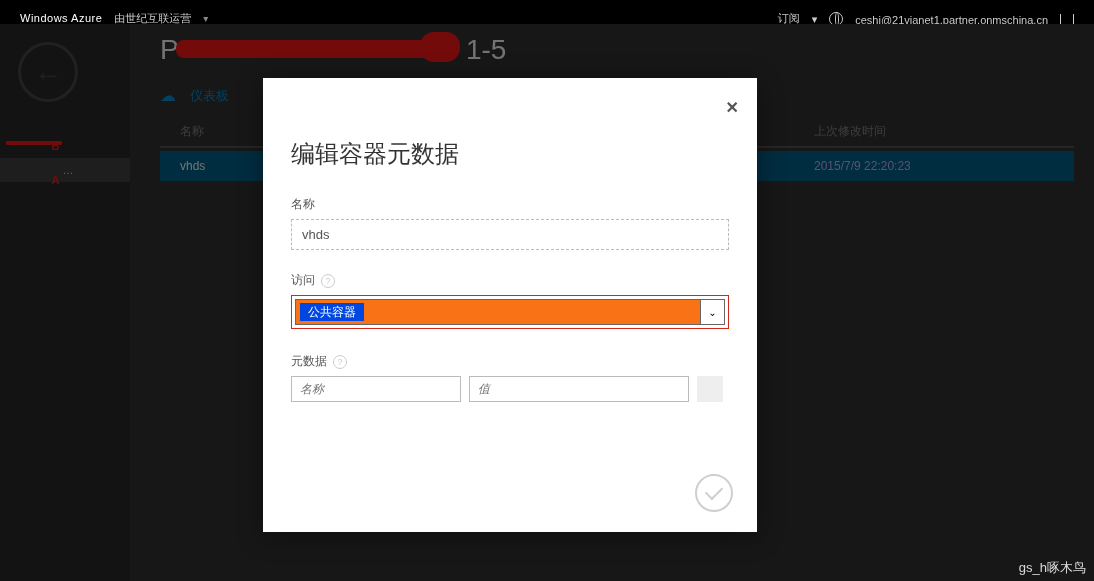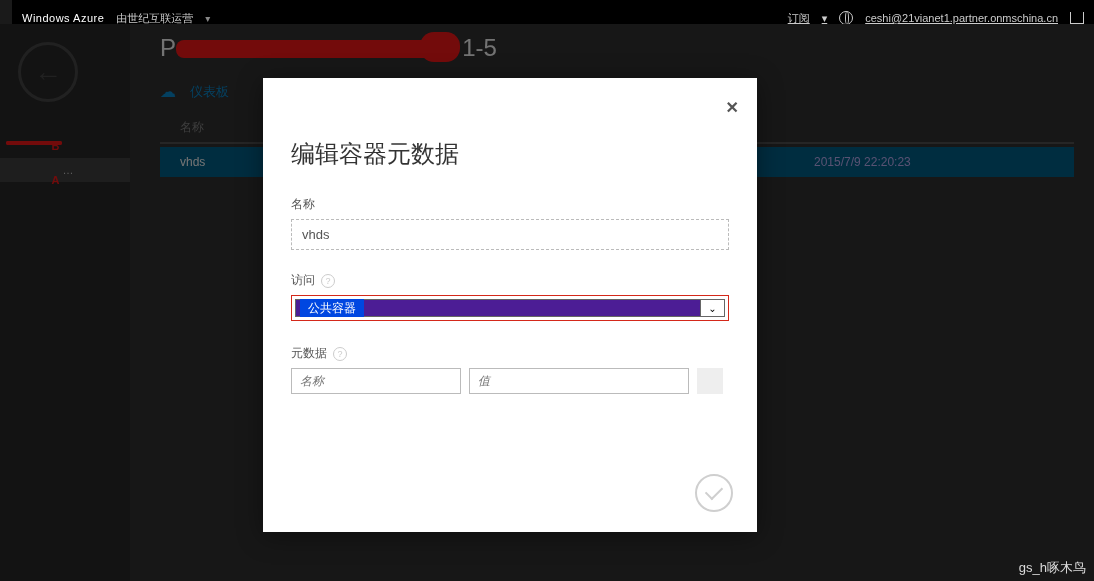--- a/index.html
+++ b/index.html
@@ -11,29 +11,28 @@
       position: relative;
       overflow: hidden;
     }
     
     .topbar {
       height: 36px;
       background: #000;
       color: #fff;
       display: flex;
       align-items: center;
-      padding: 0 10px;
+      padding: 0 20px;
       font-size: 11px;
-      margin-left: 12px;
     }
     .topbar-left { display: flex; align-items: center; gap: 12px; }
     .topbar-brand { font-weight: 400; letter-spacing: 0.5px; }
     .topbar-sub { color: #ccc; }
     .topbar-chev { color: #888; font-size: 10px; }
-    .topbar-right { margin-left: auto; display: flex; align-items: center; gap: 12px; color: #ccc; text-decoration: underline; }
+    .topbar-right { margin-left: auto; display: flex; align-items: flex-end; gap: 12px; color: #ccc; }
     .globe-ic { width:14px;height:14px;border:1.2px solid #ccc;border-radius:50%;display:inline-block;position:relative; }
     .globe-ic:before { content:"";position:absolute;top:-1px;left:5px;width:2px;height:14px;border:1px solid #ccc;border-top:none;border-bottom:none;border-radius:50%; }
     .cart-ic { width:14px;height:12px;border:1.4px solid #ccc;border-top:none;position:relative;display:inline-block; }
     
     .overlay {
       position: absolute;
       top: 24px; left: 0; right: 0; bottom: 0;
       background: rgba(0,0,0,0.55);
       z-index: 5;
     }
@@ -63,21 +62,21 @@
       color: #fff;
     }
     .sb-item.active { background: #444; }
     .sb-red { color: #ff1a1a; font-weight: bold; }
     .red-strike { position:absolute; height:4px; background:#ff1a1a; border-radius:2px; }
     .content-bg {
       position: absolute;
       left: 160px; top: 10px; right: 20px;
     }
     .content-title {
-      color: #fff; font-size: 24px; font-weight: 300;
+      color: #fff; font-size: 28px; font-weight: 300;
       position: relative;
     }
     .red-cover { position:absolute; background:#ff1a1a; border-radius:8px; }
     .tabs-row { margin-top: 20px; display:flex; align-items:center; gap:14px; color:#0a8fd6; font-size:13px; }
     .cloud-ic { color:#0a8fd6; font-size:16px; }
     .table-hdr { margin-top: 18px; display:flex; color:#888; font-size:12px; border-bottom:2px solid #555; padding-bottom:6px; }
     .col-name { width: 200px; padding-left: 20px; }
     .col-date { margin-left: auto; width: 260px; }
     .table-row { display:flex; background:#00648f; color:#fff; font-size:12px; padding:8px 0; margin-top:3px; }
     .table-row .col-date { color:#c4b5fd; }
@@ -127,22 +126,22 @@
       background: #fff;
       margin-bottom: 22px;
     }
     .select-wrap {
       border: 1.5px solid #d4281a;
       padding: 3px;
       margin-bottom: 24px;
     }
     .select-field {
       width: 100%;
-      height: 18px;
-      background: #4c1d95;
+      height: 26px;
+      background: #f97316;
       color: #fff;
       border: 1px solid #666;
       display: flex;
       align-items: center;
       font-size: 12px;
       position: relative;
     }
     .select-text {
       background: #0047e1;
       padding: 0 8px;
@@ -243,20 +242,21 @@
       <span class="red-cover" style="left:16px;top:6px;width:270px;height:18px;"></span>
       <span class="red-cover" style="left:260px;top:-2px;width:40px;height:30px;border-radius:14px;"></span>
       <span style="margin-left:280px;">1-5</span>
     </div>
     <div class="tabs-row">
       <span class="cloud-ic">☁</span>
       <span>仪表板</span>
     </div>
     <div class="table-hdr">
       <div class="col-name">名称</div>
+      <div class="col-date">上次修改时间</div>
     </div>
     <div class="table-row">
       <div class="col-name">vhds</div>
       <div class="col-date">2015/7/9 22:20:23</div>
     </div>
   </div>
 </div>
 
 <div class="overlay"></div>
 

